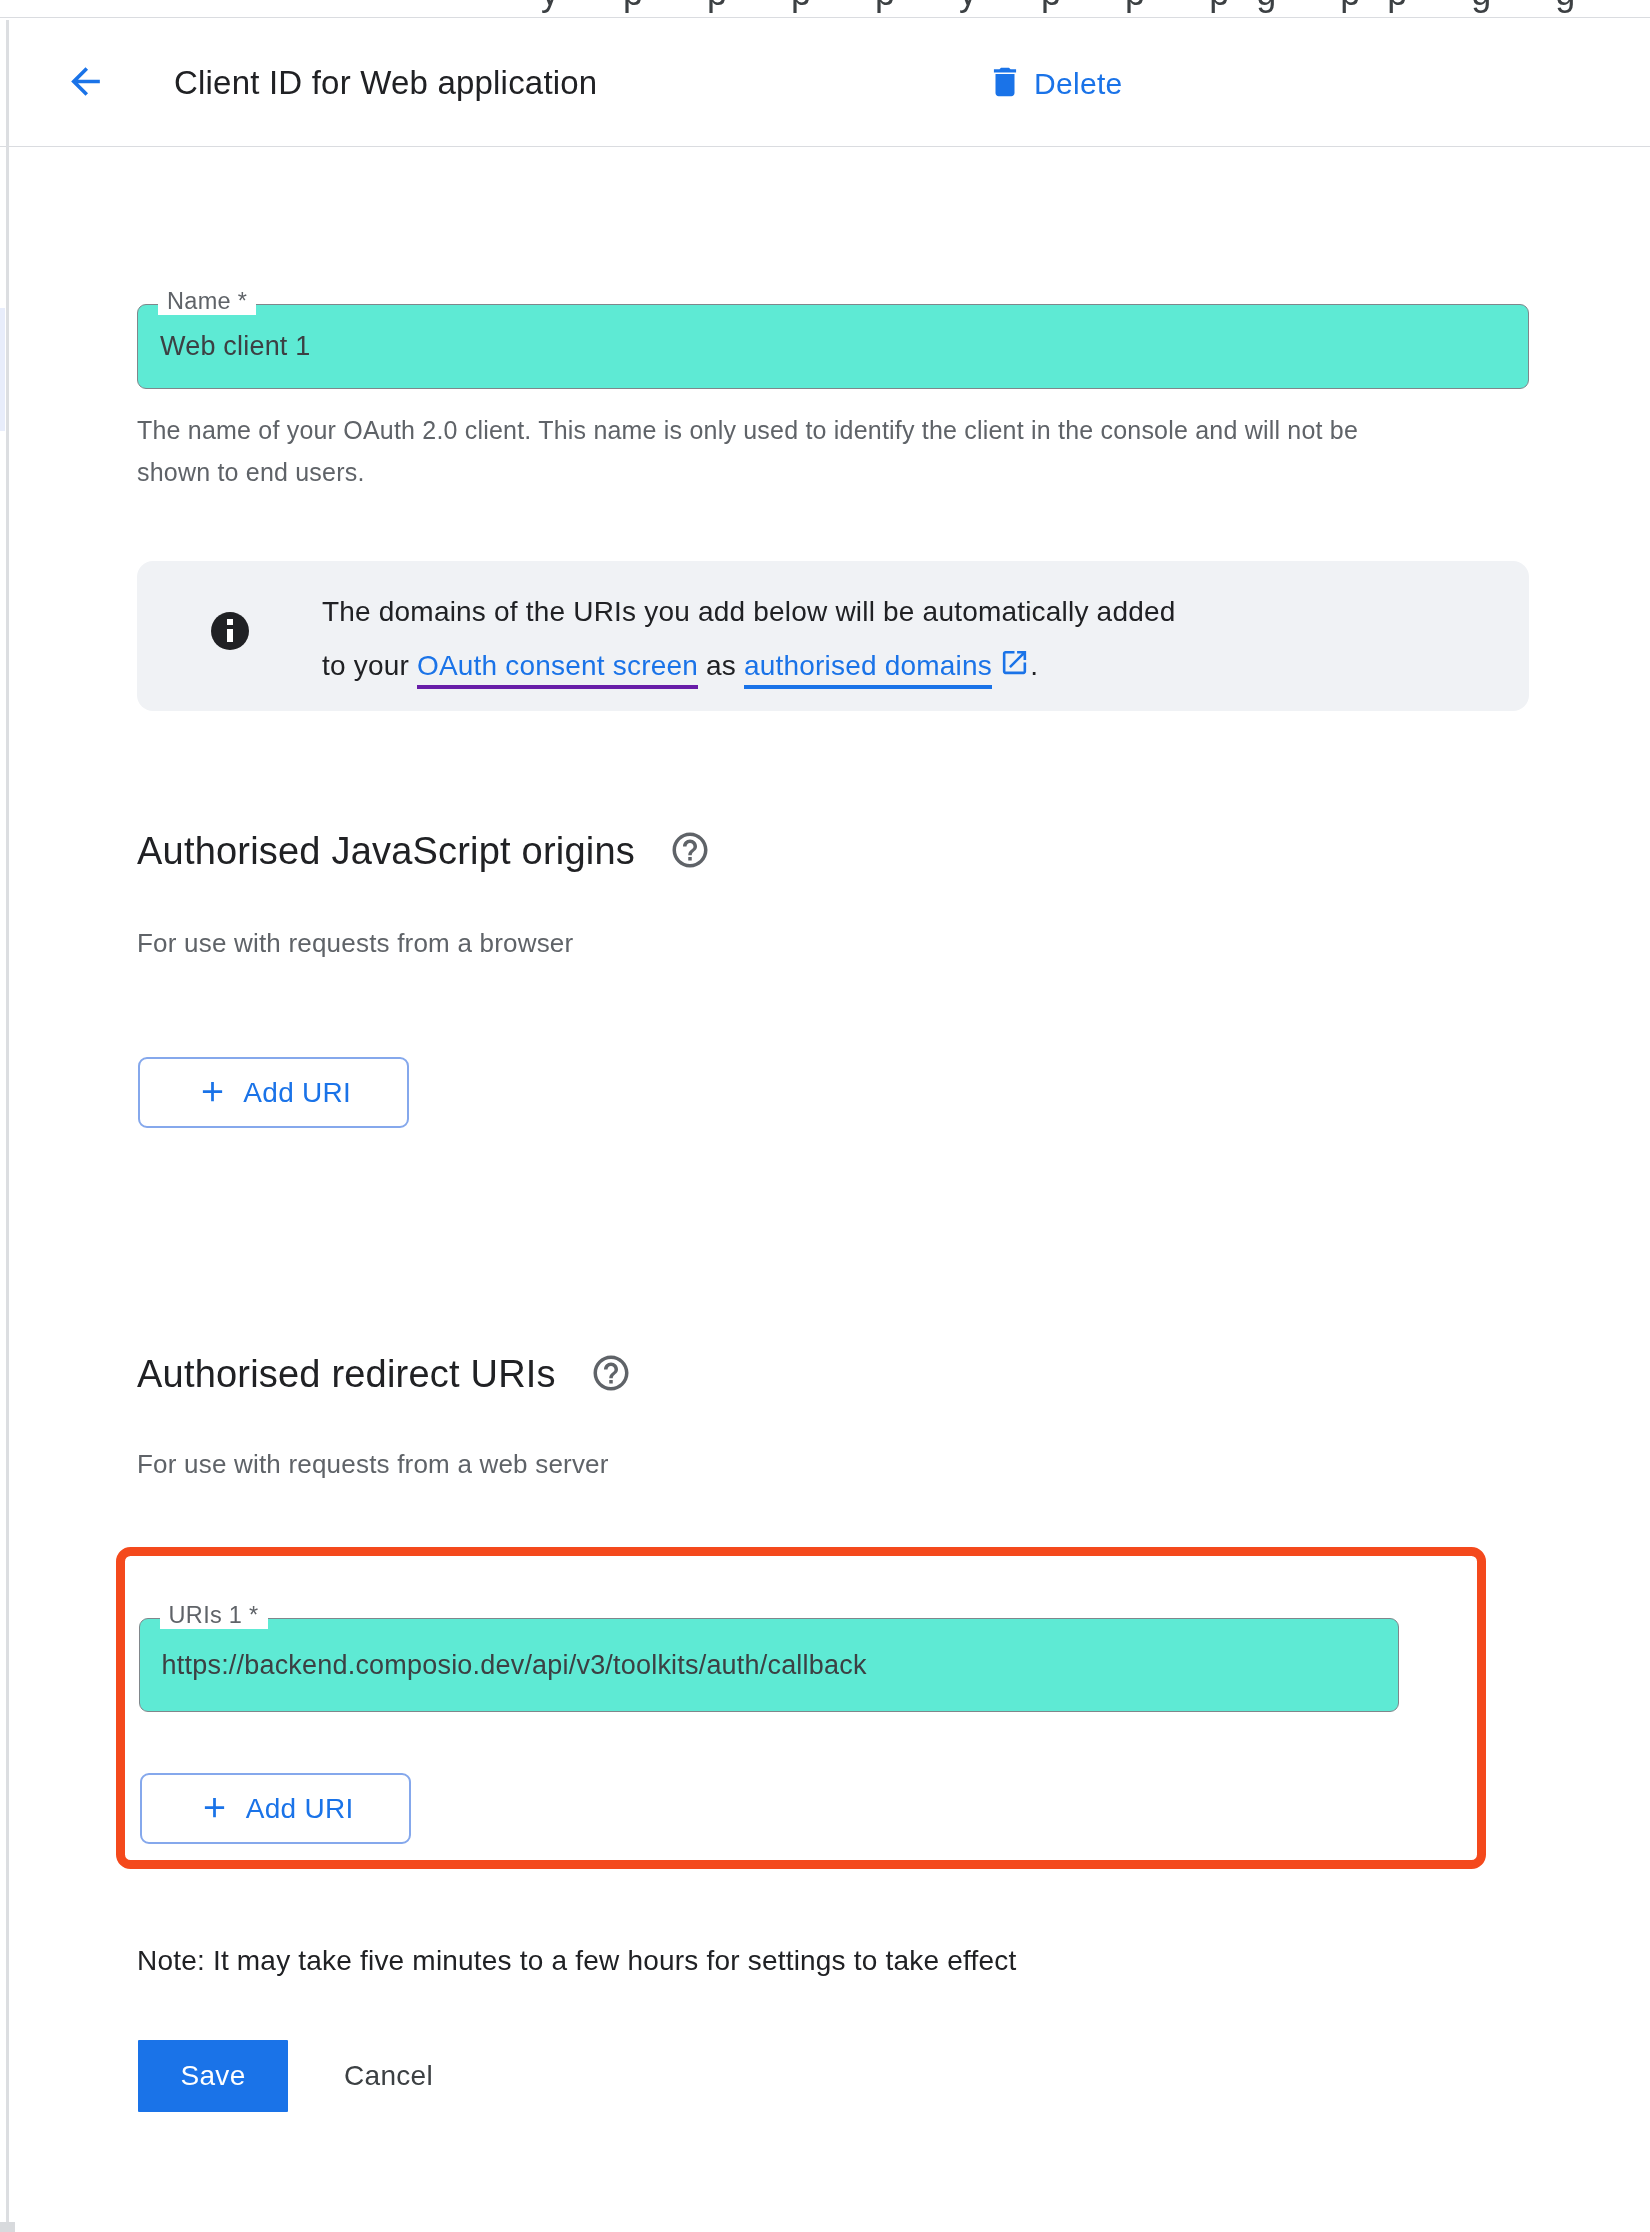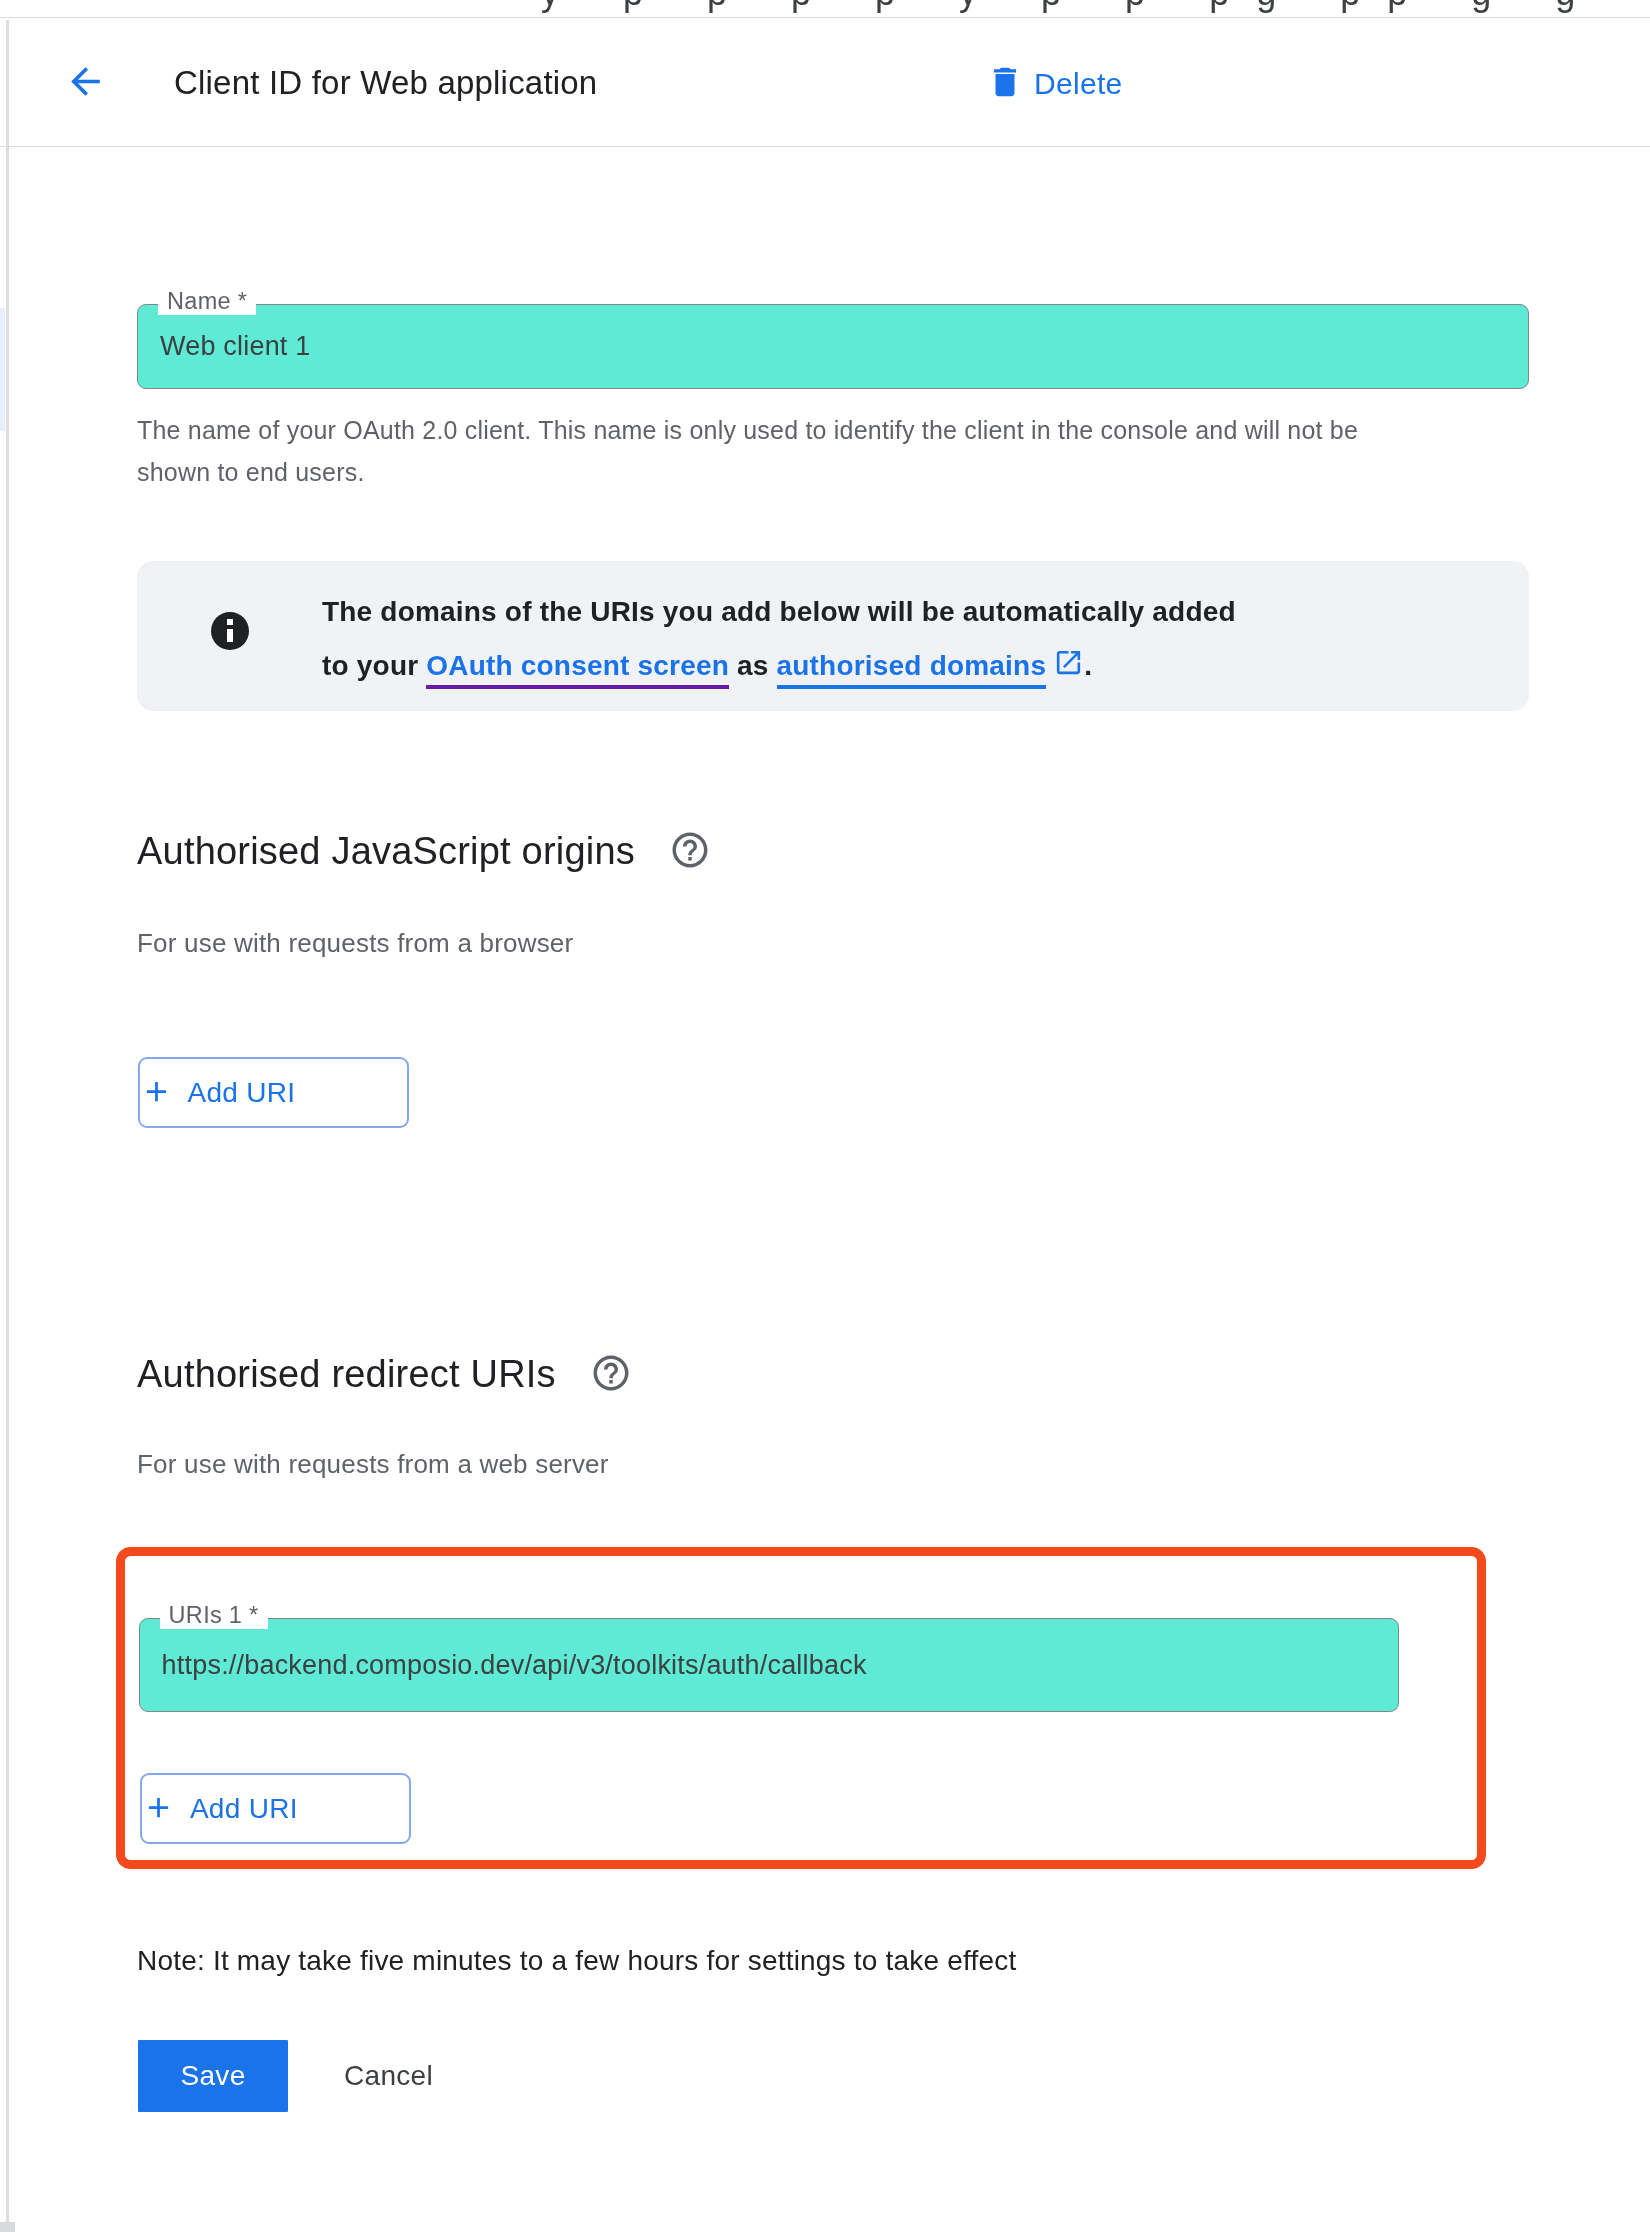--- a/index.html
+++ b/index.html
@@ -37,21 +37,21 @@
   .field input { position:absolute; left:22px; right:22px; top:0; height:100%; width:calc(100% - 43px);
     border:none; outline:none; background:transparent; font-family:"Liberation Sans",sans-serif;
     font-size:27px; color:#3c4043; letter-spacing:0.2px; }
 
   .name-field { left:137px; top:304px; width:1392px; height:85px; }
   .helper { position:absolute; left:137px; top:409px; width:1289px;
     font-size:25px; line-height:42px; color:#5f6368; letter-spacing:0.2px; }
 
   
   .infobox { position:absolute; left:137px; top:561px; width:1392px; height:150px;
-    background:#f0f2f5; border-radius:16px;font-weight:bold; }
+    background:#f0f2f5; border-radius:16px; }
   .info-icon { position:absolute; left:74px; top:51px; width:38px; height:38px; border-radius:50%;
     background:#202124; }
   .info-icon::before { content:""; position:absolute; left:16.3px; top:7.2px; width:5.4px; height:6.3px; background:#fff; }
   .info-icon::after  { content:""; position:absolute; left:16.3px; top:17px; width:5.4px; height:12.7px; background:#fff; }
   .info-text { position:absolute; left:185px; top:23.5px; font-size:28px; line-height:54px;
     color:#202124; letter-spacing:0.2px; }
   .ilink { text-decoration:none; color:#1a73e8; padding-bottom:4.5px; }
   .ilink.visited { border-bottom:4.5px solid #681da8; }
   .ilink.normal  { border-bottom:4.5px solid #1a73e8; }
   .extlink-icon { display:inline-block; vertical-align:-3.6px; margin-left:7.2px; }
@@ -62,21 +62,21 @@
   .sh1 { left:137px; top:830px; }
   .sh2 { left:137px; top:1353px; }
   .section-sub { position:absolute; font-size:26px; color:#5f6368; letter-spacing:0.2px; }
   .ss1 { left:137px; top:928px; }
   .ss2 { left:137px; top:1449px; }
   .help-btn { border:none; background:transparent; padding:0; cursor:pointer; width:43px; height:43px;
     display:flex; align-items:center; justify-content:center; }
 
   
   .adduri { position:absolute; width:271px; height:71px; background:#fff;
-    border:2.7px solid #85a8ec; border-radius:9px; display:flex; align-items:center; 
+    border:2.7px solid #85a8ec; border-radius:9px; display:flex; align-items:center; justify-content:center;
     gap:14.5px; cursor:pointer; }
   .adduri .lbl { font-size:28px; font-weight:500; color:#1a73e8; letter-spacing:0.3px; }
   .adduri1 { left:138px; top:1057px; }
 
   
   .redbox { position:absolute; left:116px; top:1524px; width:1370px; height:322px;
     border:9px solid #f4491c; border-radius:14.5px;margin-top:23px; }
   .uris-field { left:13.6px; top:62px; width:1260px; height:94px; position:absolute; }
   .adduri2 { left:15.4px; top:217px; }
 

